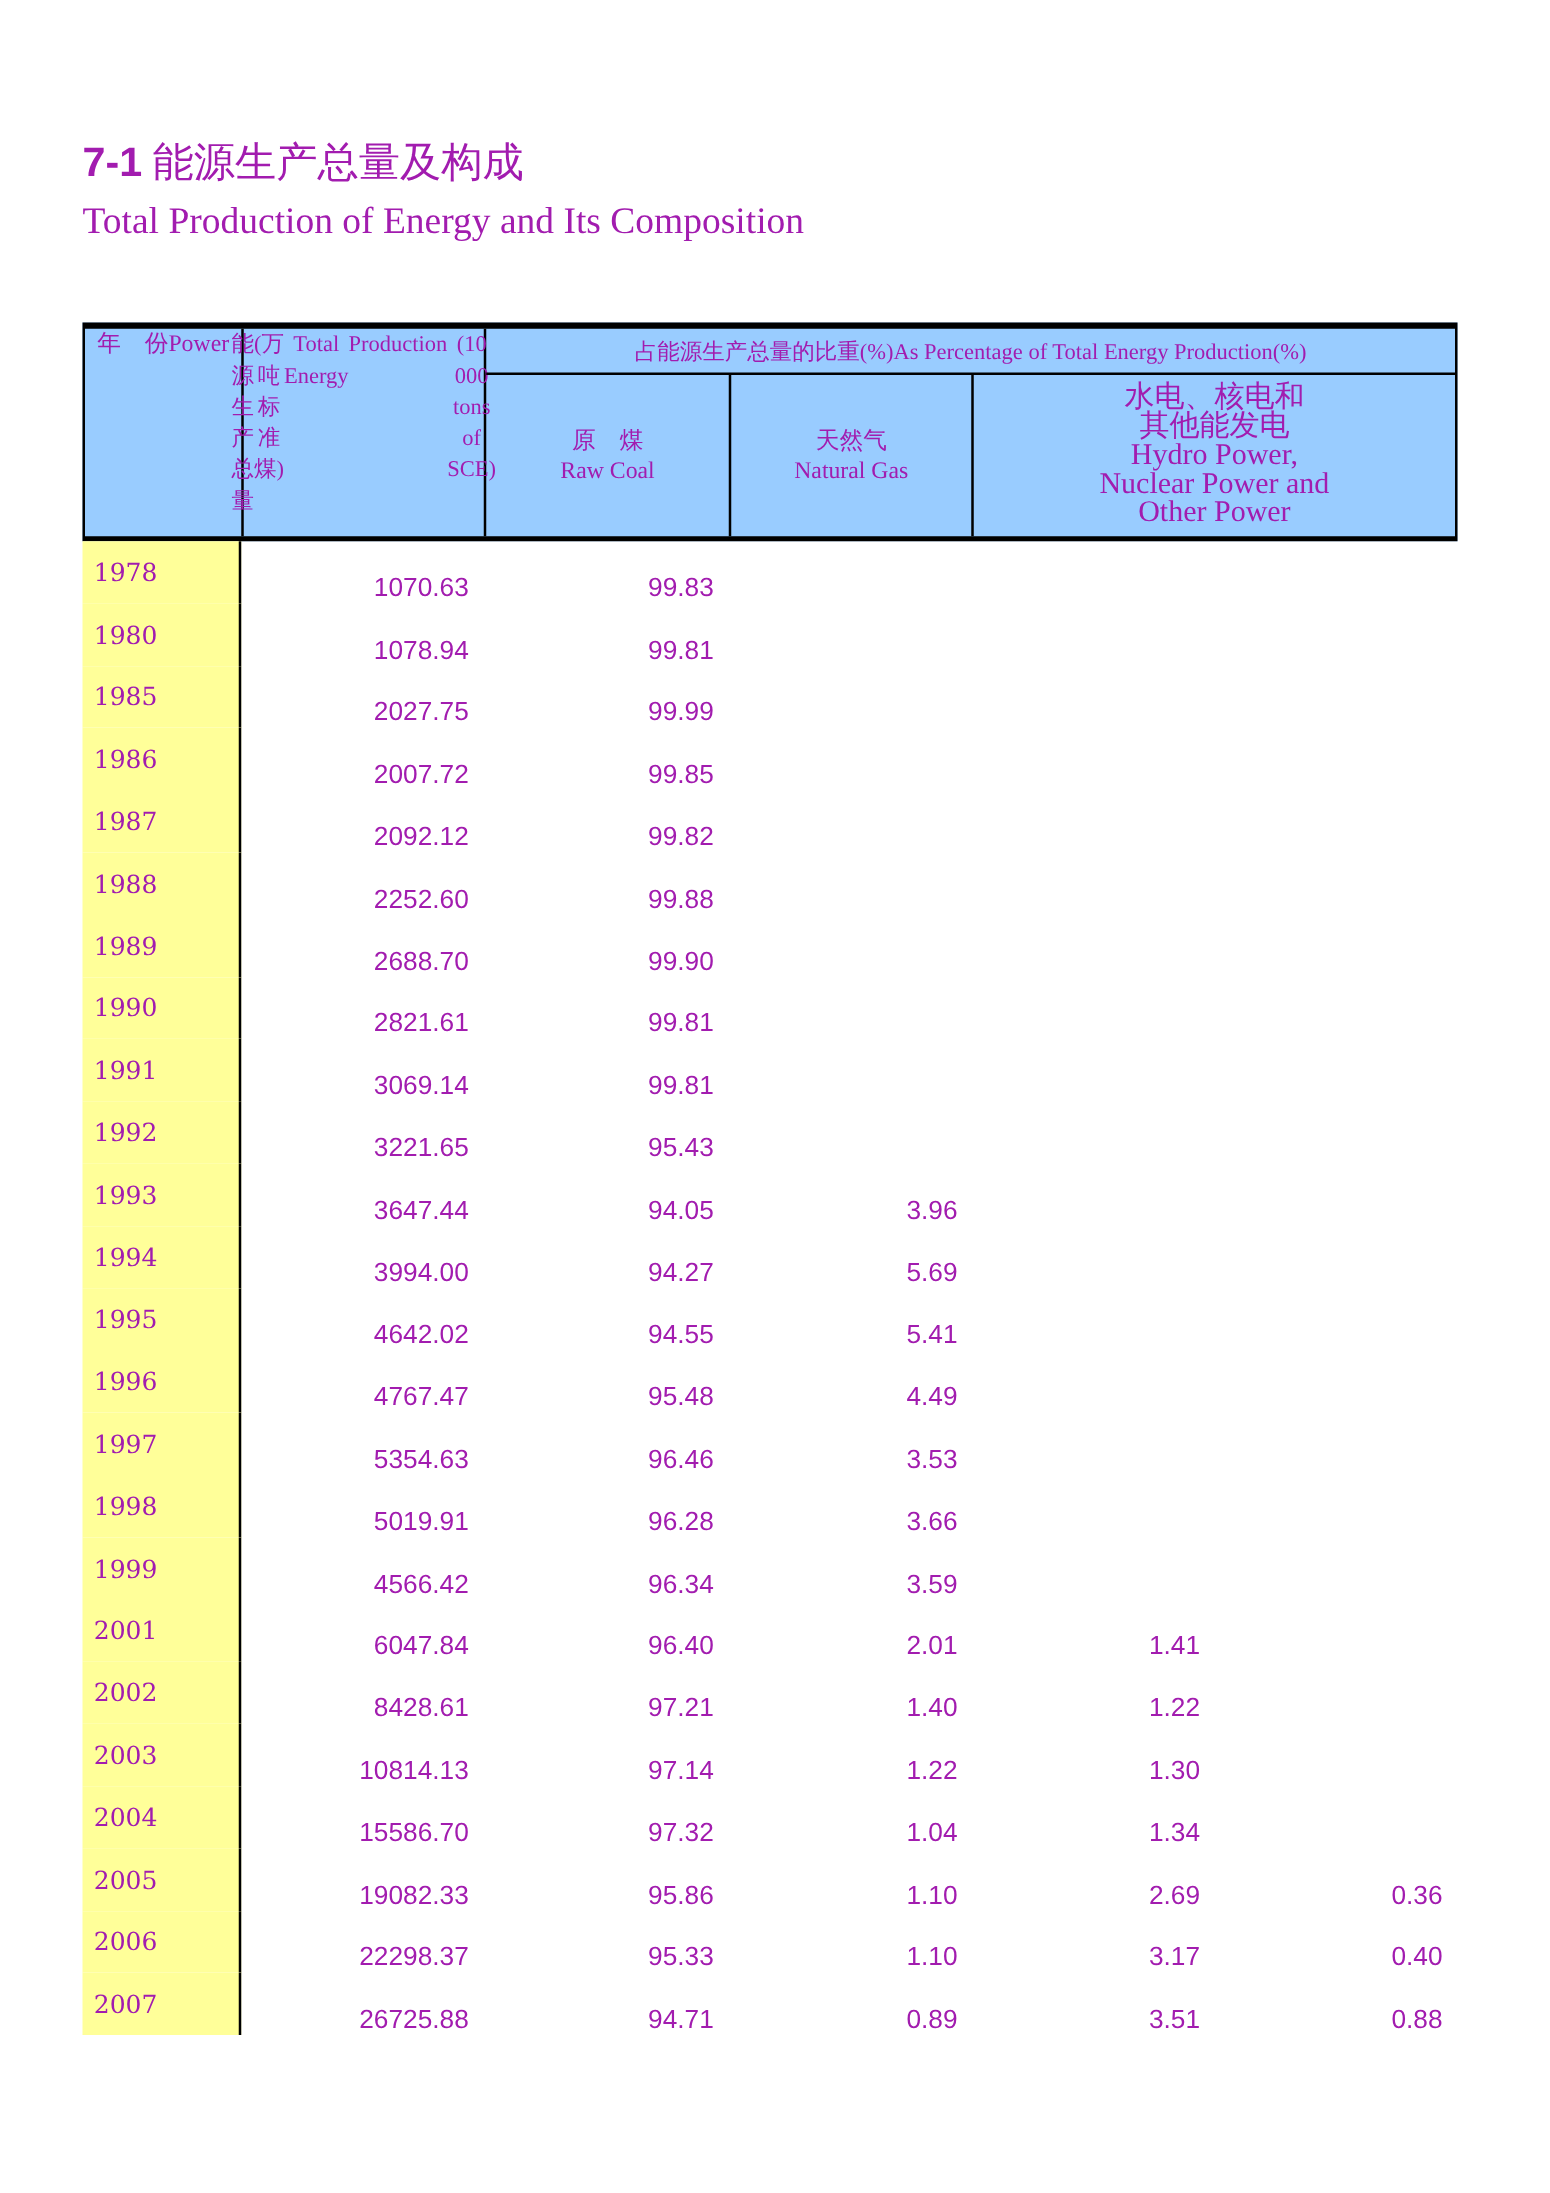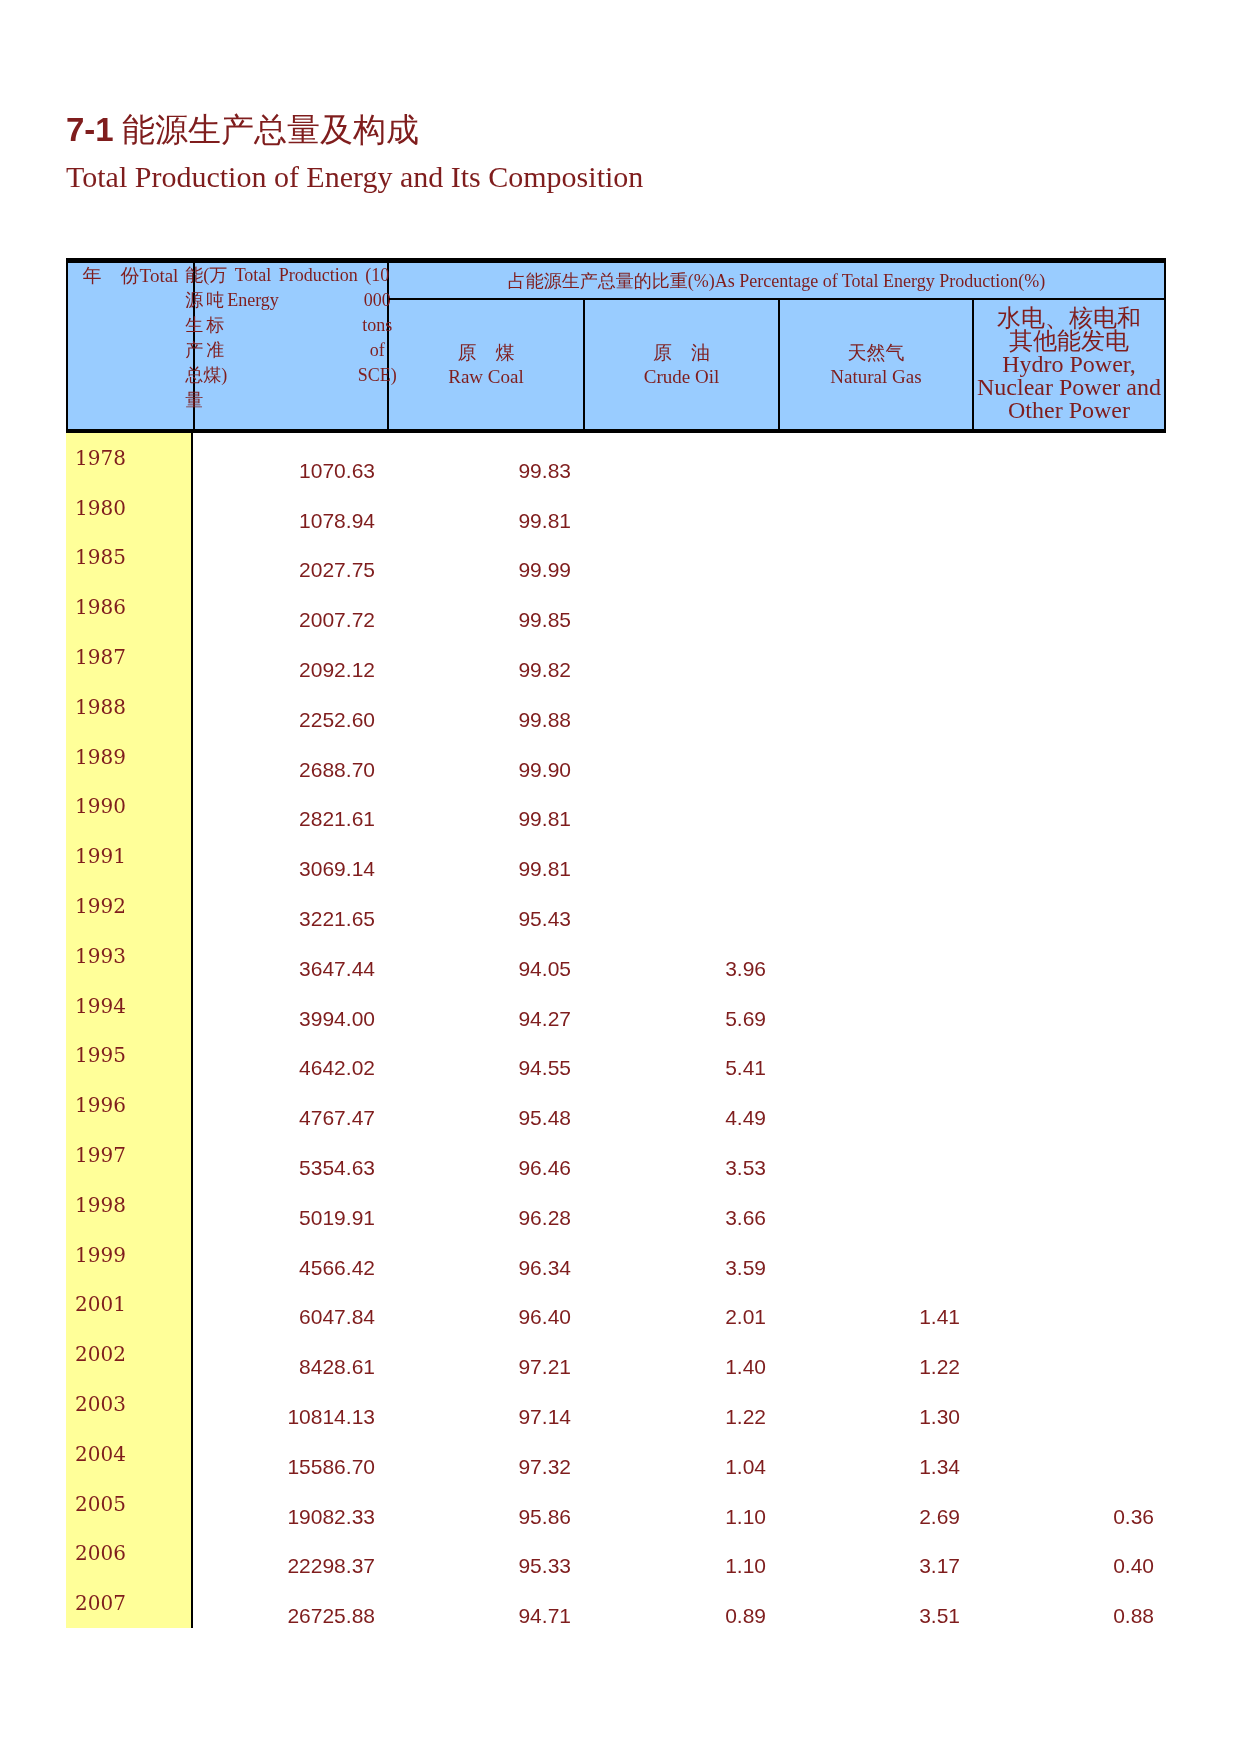--- a/index.html
+++ b/index.html
@@ -1,17 +1,17 @@
 <!DOCTYPE html>
 <html><head>
 <meta charset="utf-8">
 <style>
   html,body{margin:0;padding:0;background:#ffffff;}
   .page{position:relative;width:1240px;height:1754px;background:#ffffff;overflow:hidden;
-        font-family:"Liberation Serif","DejaVu Serif",serif;color:#7f1d1d;}
+        font-family:"Liberation Serif","DejaVu Serif",serif;color:#a21caf;}
   .title-zh{position:absolute;left:66px;top:108px;font-size:33px;white-space:nowrap;}
   .title-zh .num{font-family:"Liberation Sans","DejaVu Sans",sans-serif;font-weight:bold;}
   .title-en{position:absolute;left:66px;top:160px;font-size:30px;white-space:nowrap;}
 
   .energy-table{position:absolute;left:66px;top:258px;width:1100px;}
 
   
   .thead{box-sizing:border-box;width:1100px;height:175px;
          border-top:5px solid #000;border-bottom:4px solid #000;
          border-left:2px solid #000;border-right:2px solid #000;
@@ -55,40 +55,36 @@
     <span class="num">7-1</span>
     <span>能源生产总量及构成</span>
   </div>
   <div class="title-en">Total Production of Energy and Its Composition</div>
 
   <div class="energy-table">
 
     <div class="thead">
       <div class="th th-year">
         <span>年　份</span>
-        <span>Total</span>
+        <span>Power</span>
       </div>
       <div class="th th-total">
         <span>能源生产总量</span>
         <span>(万吨标准煤)</span>
         <span>Total Energy</span>
         <span>Production</span>
         <span>(10 000 tons of SCE)</span>
       </div>
       <div class="th-group">
         <div class="group-title">占能源生产总量的比重(%)As Percentage of Total Energy Production(%)</div>
         <div class="sub-row">
           <div class="sub sub-raw">
             <span>原　煤</span>
             <span>Raw Coal</span>
           </div>
-          <div class="sub sub-crude">
-            <span>原　油</span>
-            <span>Crude Oil</span>
-          </div>
           <div class="sub sub-gas">
             <span>天然气</span>
             <span>Natural Gas</span>
           </div>
           <div class="sub sub-hydro">
             <span>水电、核电和</span>
             <span>其他能发电</span>
             <span>Hydro Power,</span>
             <span>Nuclear Power and</span>
             <span>Other Power</span>

